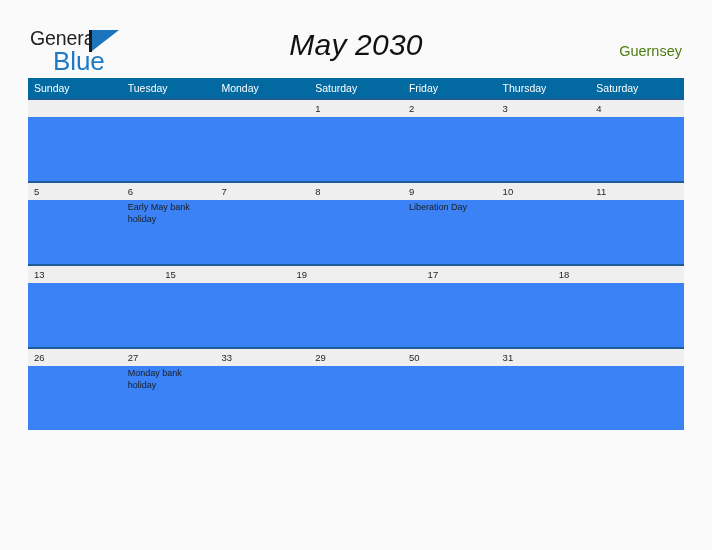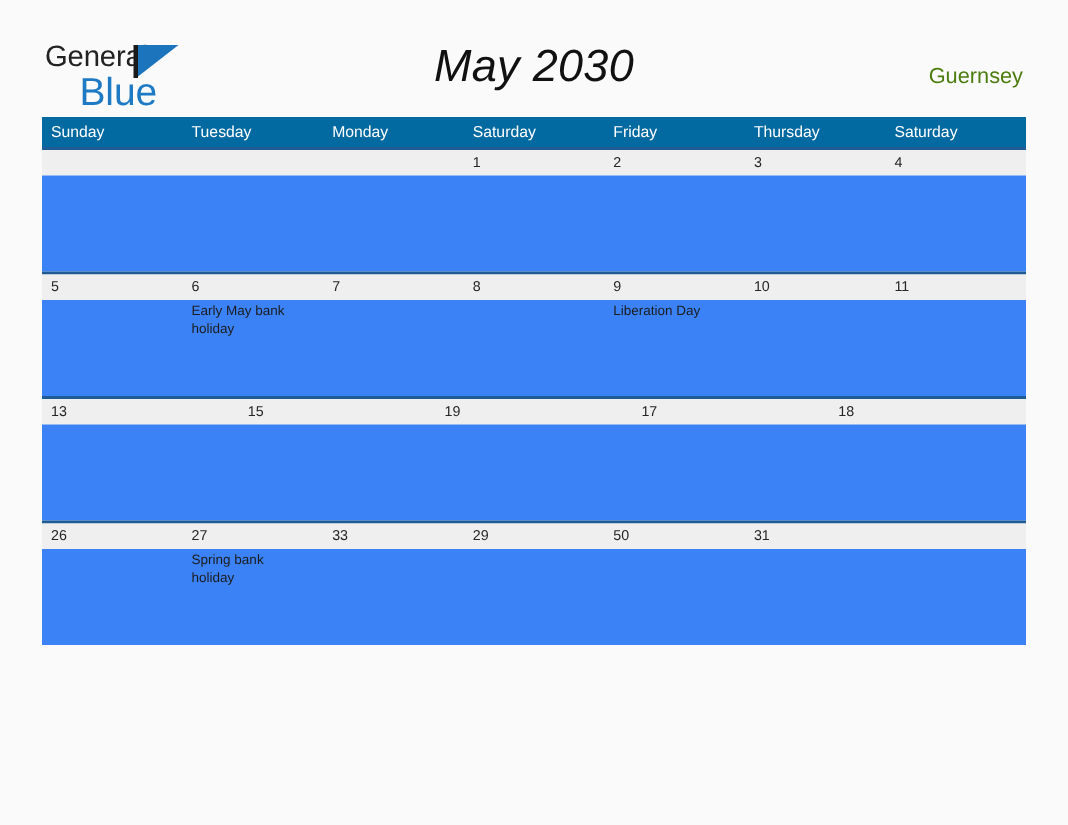--- a/index.html
+++ b/index.html
@@ -255,21 +255,21 @@
         <div class="date-cell">26</div>
         <div class="date-cell">27</div>
         <div class="date-cell">33</div>
         <div class="date-cell">29</div>
         <div class="date-cell">50</div>
         <div class="date-cell">31</div>
         <div class="date-cell"></div>
       </div>
       <div class="event-band">
         <div class="event-cell"></div>
-        <div class="event-cell">Spring bank holiday</div>
+        <div class="event-cell">Monday bank holiday</div>
         <div class="event-cell"></div>
         <div class="event-cell"></div>
         <div class="event-cell"></div>
         <div class="event-cell"></div>
         <div class="event-cell"></div>
       </div>
     </div>
 
   </div>
 </div>

